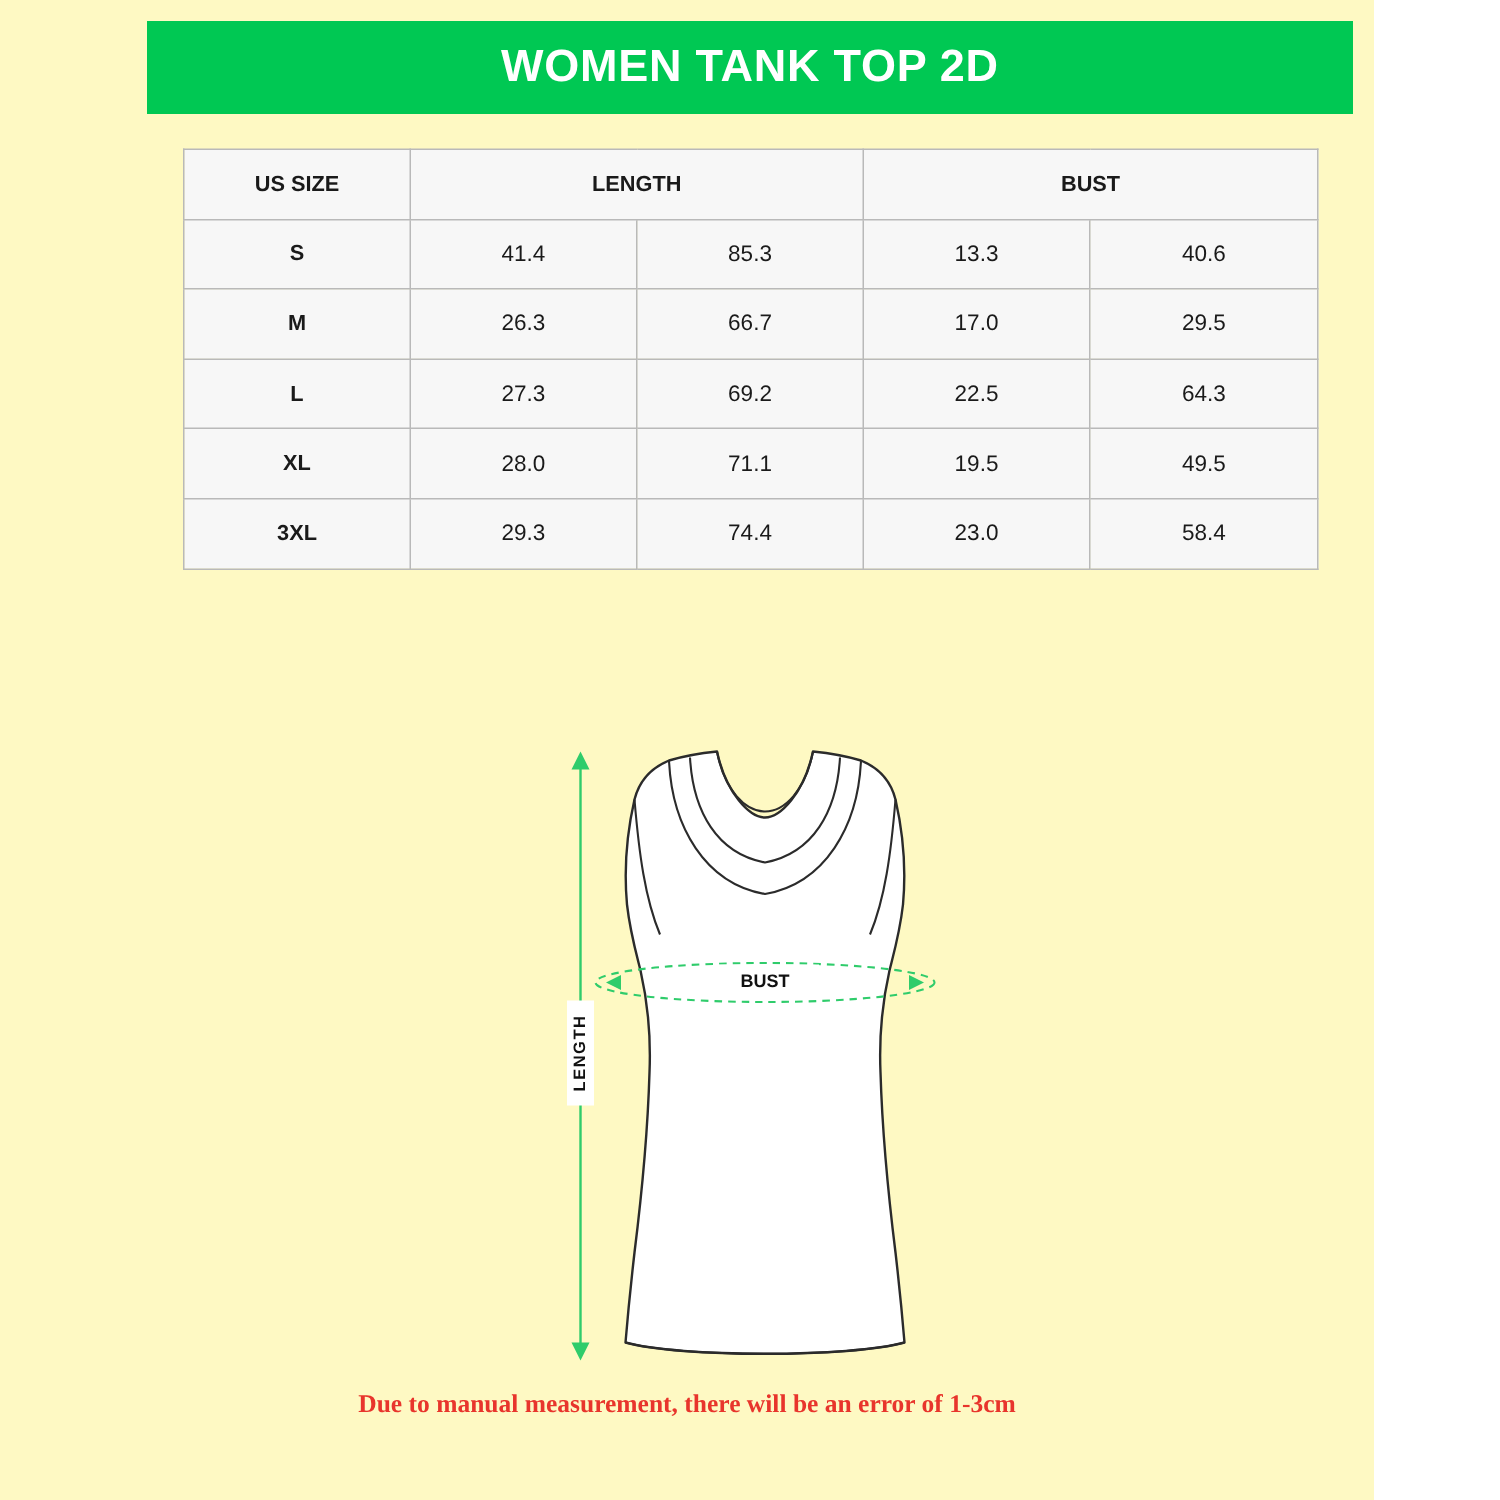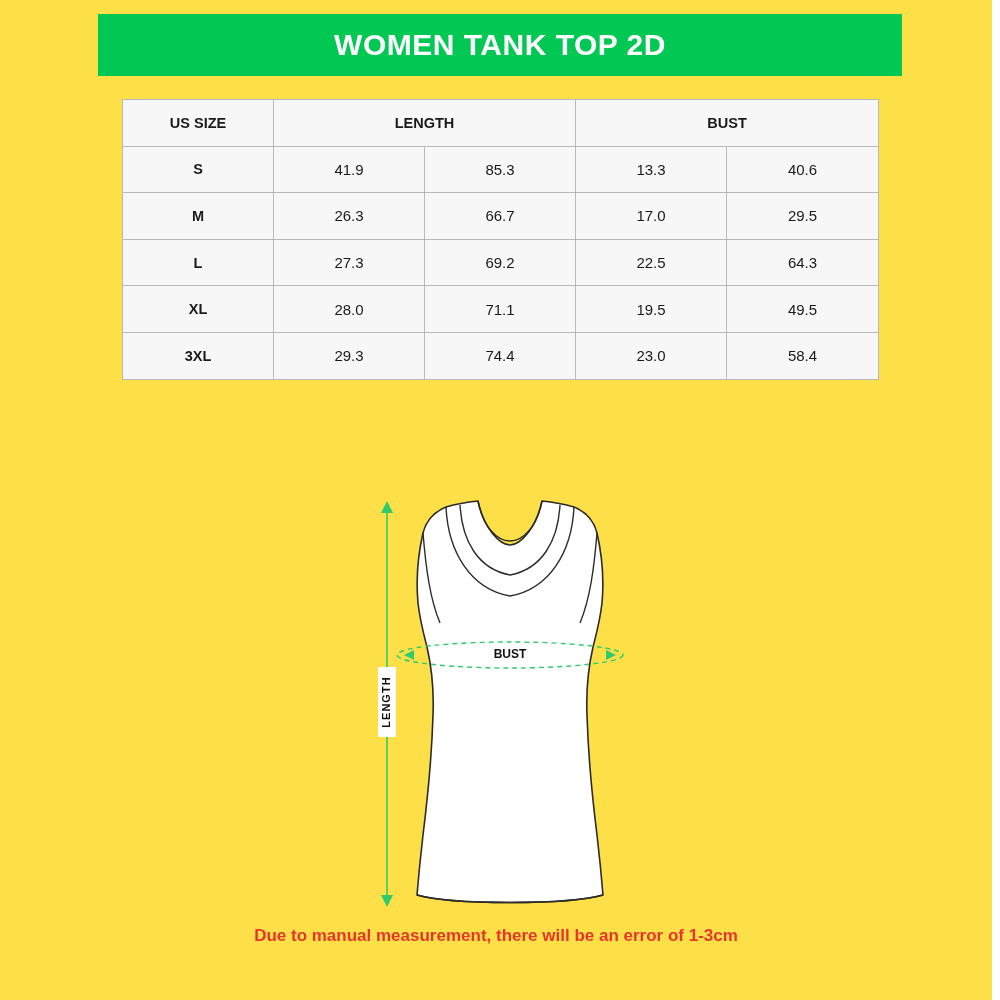--- a/index.html
+++ b/index.html
@@ -4,22 +4,22 @@
 <style>
   * { box-sizing: border-box; }
   html, body {
     margin: 0; padding: 0;
     width: 1000px; height: 1000px;
     background: #ffffff;
     font-family: "Liberation Sans", sans-serif;
   }
   .page {
     position: relative;
-    width: 992px; height: 1000px;
-    background: #fde047;
+    width: 916px; height: 1000px;
+    background: #fef9c3;
     overflow: hidden;
   }
 
   
   .banner {
     position: absolute;
     left: 98px; top: 14px;
     width: 804px; height: 62px;
     background: #00c853;
     display: flex;
@@ -79,20 +79,21 @@
   .illus svg { display: block; }
 
   .note {
     position: absolute;
     left: 0; right: 0;
     top: 926px;
     text-align: center;
     color: #e8352c;
     font-size: 17px;
     font-weight: bold;
+    font-family: Liberation Serif, serif;
   }
 </style>
 </head>
 <body>
 
 <div class="page">
 
   <div class="banner">
     <div class="banner-title">WOMEN TANK TOP 2D</div>
   </div>
@@ -109,21 +110,21 @@
       <thead>
         <tr>
           <th>US SIZE</th>
           <th colspan="2">LENGTH</th>
           <th colspan="2">BUST</th>
         </tr>
       </thead>
       <tbody>
         <tr>
           <td class="sizecell">S</td>
-          <td>41.9</td>
+          <td>41.4</td>
           <td>85.3</td>
           <td>13.3</td>
           <td>40.6</td>
         </tr>
         <tr>
           <td class="sizecell">M</td>
           <td>26.3</td>
           <td>66.7</td>
           <td>17.0</td>
           <td>29.5</td>

